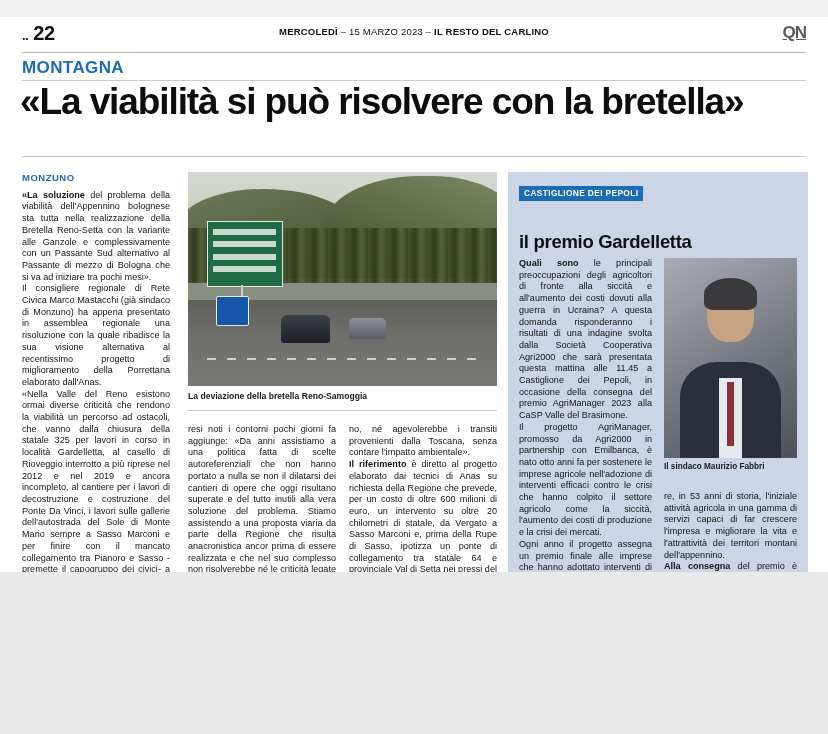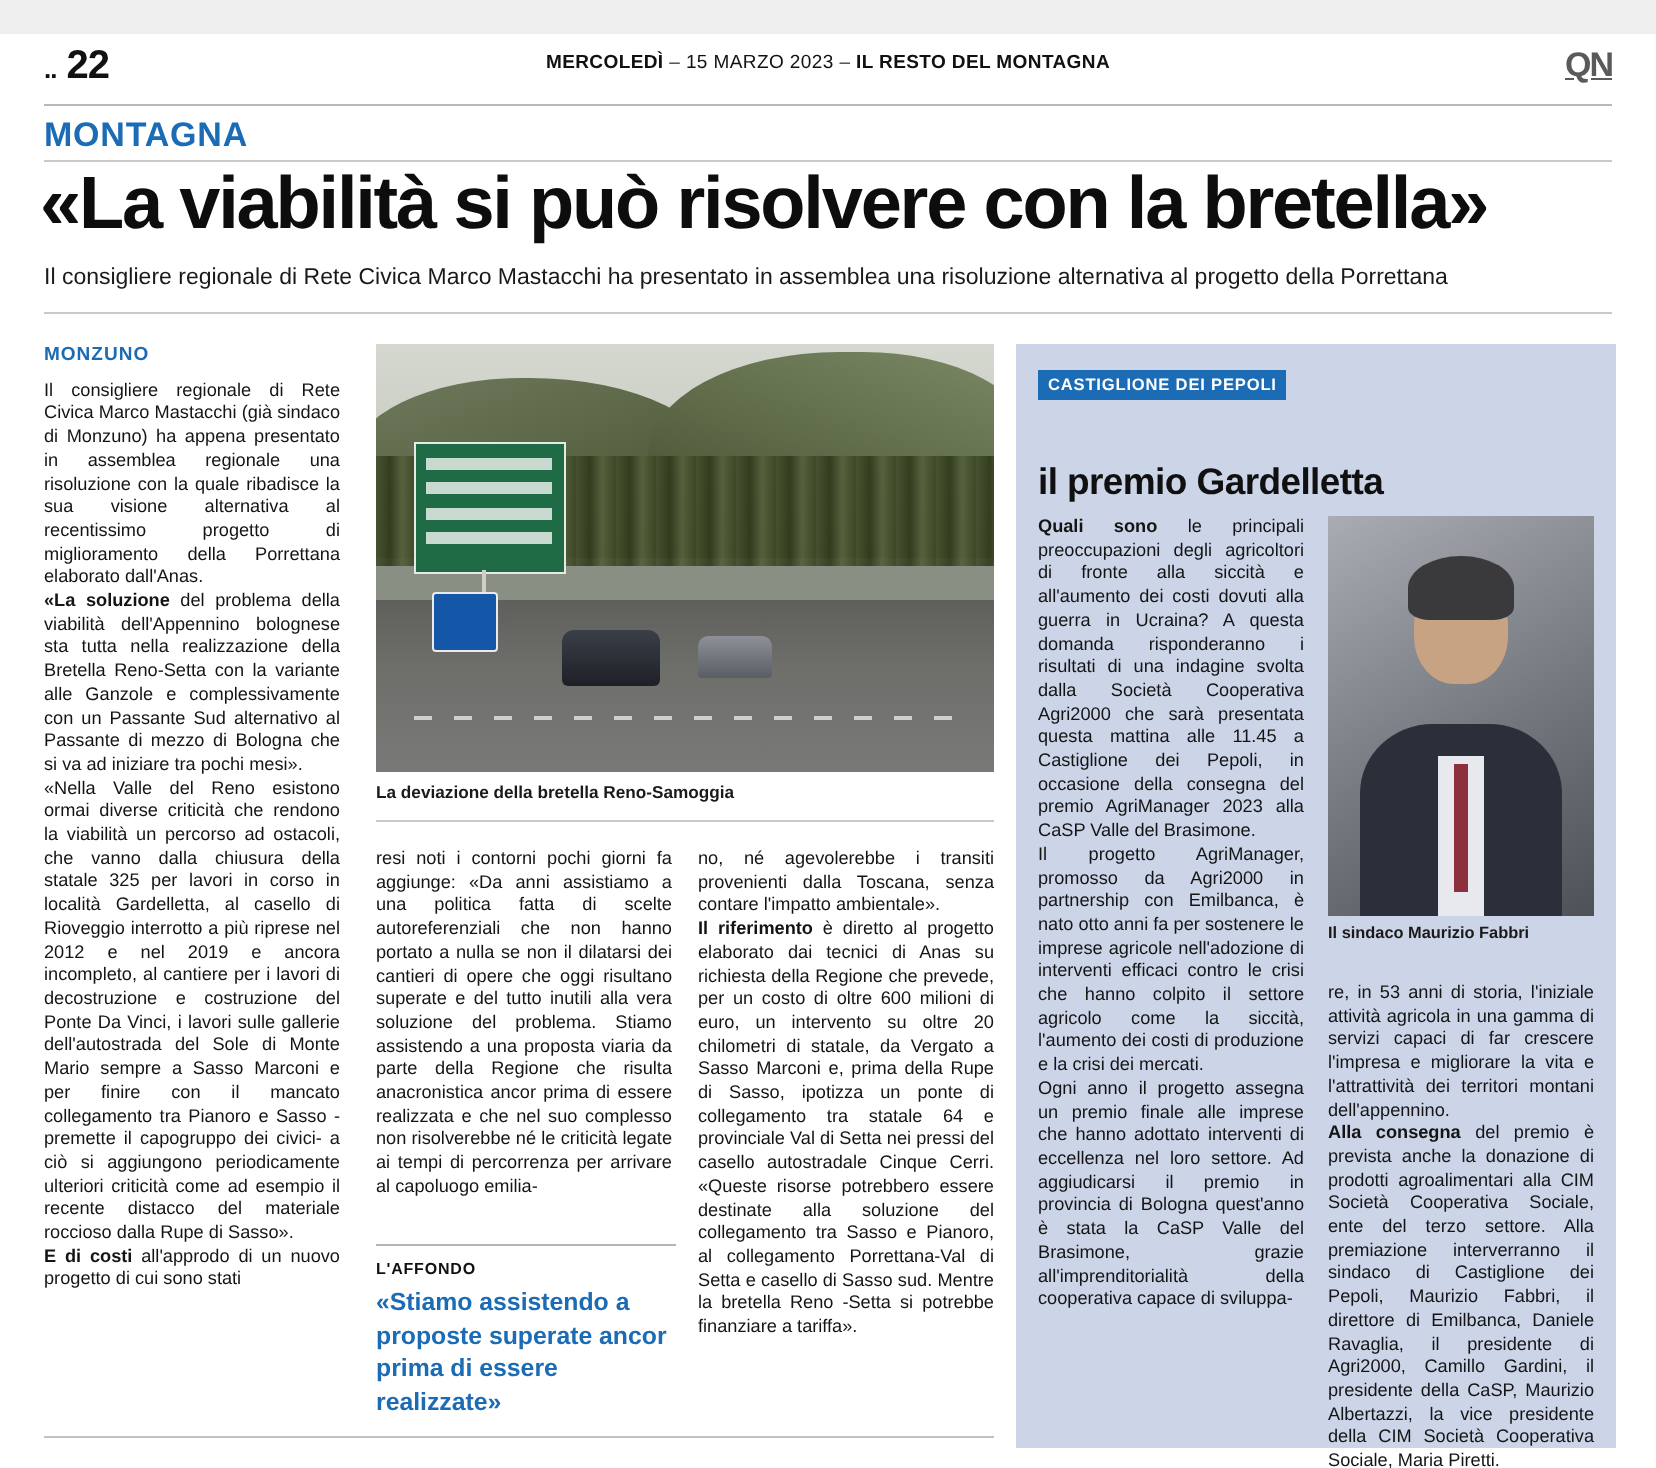--- a/index.html
+++ b/index.html
@@ -6,21 +6,21 @@
     margin: 0;
     padding: 0;
     background: #e9e9e9;
   }
   body {
     font-family: "Liberation Sans", sans-serif;
   }
   #page {
     position: relative;
     width: 828px;
-    height: 734px;
+    height: 572px;
     background: #ffffff;
     overflow: hidden;
     box-sizing: border-box;
   }
   
   .top-strip {
     position: absolute;
     left: 0; top: 0;
     width: 828px; height: 17px;
     background: #efefef;
@@ -355,37 +355,36 @@
 
   <div class="top-strip"></div>
 
   <div class="masthead">
     <div class="folio"><span class="dots">..</span> <span>22</span></div>
     <div class="masthead-center">
       <span class="mc-day">MERCOLEDÌ</span>
       <span class="mc-sep">–</span>
       <span class="mc-date">15 MARZO 2023</span>
       <span class="mc-sep">–</span>
-      <span class="mc-paper">IL RESTO DEL MONTAGNA</span>
+      <span class="mc-paper">IL RESTO DEL CARLINO</span>
     </div>
     <div class="logo-qn">QN</div>
   </div>
   <div class="rule-top"></div>
 
   <div class="section-kicker">MONTAGNA</div>
   <div class="rule-under-kicker"></div>
 
   <div class="headline">«La viabilità si può risolvere con la bretella»</div>
-  <div class="subhead">Il consigliere regionale di Rete Civica Marco Mastacchi ha presentato in assemblea una risoluzione alternativa al progetto della Porrettana</div>
   <div class="rule-under-head"></div>
 
   <div class="col" id="col1">
     <span class="col-kicker">MONZUNO</span>
+    <p><b>«La soluzione</b><span> del problema della viabilità dell'Appennino bolognese sta tutta nella realizzazione della Bretella Reno-Setta con la variante alle Ganzole e complessivamente con un Passante Sud alternativo al Passante di mezzo di Bologna che si va ad iniziare tra pochi mesi».</span></p>
     <p>Il consigliere regionale di Rete Civica Marco Mastacchi (già sindaco di Monzuno) ha appena presentato in assemblea regionale una risoluzione con la quale ribadisce la sua visione alternativa al recentissimo progetto di miglioramento della Porrettana elaborato dall'Anas.</p>
-    <p><b>«La soluzione</b><span> del problema della viabilità dell'Appennino bolognese sta tutta nella realizzazione della Bretella Reno-Setta con la variante alle Ganzole e complessivamente con un Passante Sud alternativo al Passante di mezzo di Bologna che si va ad iniziare tra pochi mesi».</span></p>
     <p>«Nella Valle del Reno esistono ormai diverse criticità che rendono la viabilità un percorso ad ostacoli, che vanno dalla chiusura della statale 325 per lavori in corso in località Gardelletta, al casello di Rioveggio interrotto a più riprese nel 2012 e nel 2019 e ancora incompleto, al cantiere per i lavori di decostruzione e costruzione del Ponte Da Vinci, i lavori sulle gallerie dell'autostrada del Sole di Monte Mario sempre a Sasso Marconi e per finire con il mancato collegamento tra Pianoro e Sasso -premette il capogruppo dei civici- a ciò si aggiungono periodicamente ulteriori criticità come ad esempio il recente distacco del materiale roccioso dalla Rupe di Sasso».</p>
     <p><b>E di costi</b><span> all'approdo di un nuovo progetto di cui sono stati</span></p>
   </div>
 
   <div class="photo-wrap">
     <div class="photo">
       <div class="sky"></div>
       <div class="hillL"></div>
       <div class="hillR"></div>
       <div class="treeline"></div>

